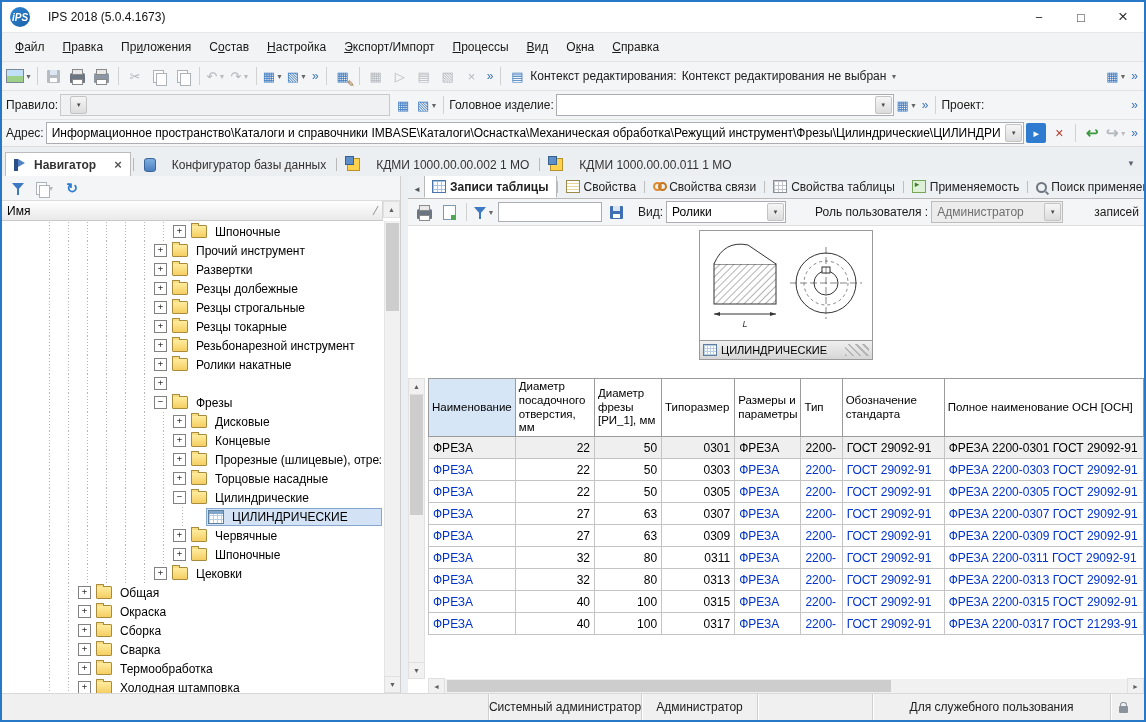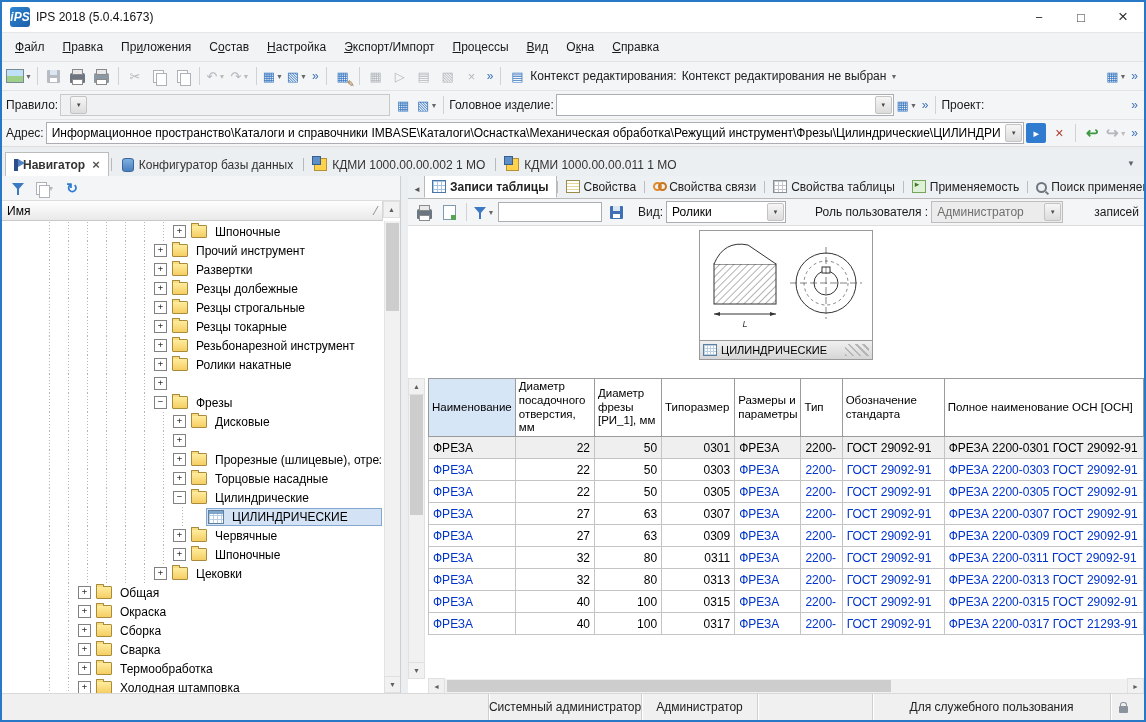--- a/index.html
+++ b/index.html
@@ -1,22 +1,22 @@
 <!DOCTYPE html>
 <html><head>
 <meta charset="utf-8">
 <style>
   html,body{margin:0;padding:0;background:#d8d8d8}
   #app{position:relative;width:1146px;height:722px;box-sizing:border-box;border:2px solid #2779c8;
        background:#f0f0f0;font-family:"Liberation Sans",sans-serif;font-size:12px;color:#000;
        display:flex;flex-direction:column;overflow:hidden}
   
   .titlebar{height:30px;flex:none;background:#fff;display:flex;align-items:center}
-  .applogo{width:20px;height:20px;margin:0 6px 0 8px;background:linear-gradient(135deg,#2e86d4,#1b5fa8);
-           border-radius:3px;color:#fff;font-size:12px;font-weight:bold;font-style:italic;
+  .applogo{width:20px;height:20px;margin:0 18px 0 8px;background:linear-gradient(135deg,#2e86d4,#1b5fa8);
+           border-radius:10px;color:#fff;font-size:10px;font-weight:bold;font-style:italic;
            display:flex;align-items:center;justify-content:center;flex:none}
   .wtitle{font-size:12px;color:#111}
   .wbtns{margin-left:auto;display:flex;height:100%}
   .wbtn{width:42px;height:100%;display:flex;align-items:center;justify-content:center;color:#333;font-size:13px}
   .wbtn.close{font-size:17px}
   
   .menubar{height:28px;flex:none;background:#f2f3f4;border-top:1px solid #e7e7e7;display:flex;align-items:stretch;padding-left:4px}
   .menu-item{padding:0 9px;display:flex;align-items:center;color:#1a1a1a}
   
   .toolbar{flex:none;background:#f4f5f6;border-top:1px solid #e3e3e3;display:flex;align-items:center;padding:0 4px;gap:2px;overflow:hidden}
@@ -58,21 +58,21 @@
         font-size:6px;background:linear-gradient(#f6f6f6,#dcdcdc);border:1px solid #c3c3c3;border-radius:2px;flex:none}
   .combo.dis{background:#ececec;color:#6f6f6f;border-color:#bdbdbd}
   .combo.flatgray{background:#f0f1f2;border-color:#c9c9c9}
   .ctxval{display:inline-flex;align-items:center;gap:3px;padding:0 3px;color:#222;white-space:nowrap;flex:none}
   .gobtn{width:20px;height:20px;background:#2f7bd0;color:#fff;display:flex;align-items:center;justify-content:center;font-size:11px;border-radius:2px;flex:none}
   .redx{color:#b03a2e;font-size:14px}
   .backarr{color:#3d9940;font-size:15px;font-weight:bold}
   .fwdarr{color:#b3b8bd;font-size:15px;font-weight:bold}
   
   .tabstrip{height:26px;flex:none;background:#eceff1;border-top:1px solid #ddd;display:flex;align-items:flex-end;padding:3px 3px 0 3px}
-  .dtab{height:23px;display:flex;align-items:center;padding:0 8px;gap:5px;color:#333;white-space:nowrap}
+  .dtab{height:23px;display:flex;align-items:center;padding:0 8px;gap:16px;color:#333;white-space:nowrap}
   .dtab.active{background:#fff;border:1px solid #bcbcbc;border-bottom:none;font-weight:bold}
   .tclose{color:#555;font-size:13px;margin-left:2px}
   .vsep{width:1px;height:13px;background:#b9b9b9;margin:0 2px;align-self:center;flex:none}
   .tablist{margin-left:auto;align-self:center;color:#5a6570;font-size:8px;padding:0 6px}
   .ic-flag{width:4px;height:12px;background:#2c4f8a;position:relative;flex:none}
   .ic-flag::after{content:"";position:absolute;left:4px;top:0;border-top:4px solid transparent;border-bottom:4px solid transparent;border-left:7px solid #4f83c4}
   .ic-db{width:10px;height:12px;background:linear-gradient(#7fb0e0,#4a7fc0);border:1px solid #39659c;border-radius:4px/3px;flex:none}
   .ic-asm{width:11px;height:11px;background:#ffd24d;border:1px solid #b8912f;position:relative;flex:none}
   .ic-asm::before{content:"";position:absolute;left:-3px;top:-3px;width:7px;height:7px;background:#5f8fc9;border:1px solid #35608f}
   
@@ -507,20 +507,24 @@
             </div>
             <div class="trow">
               <span class="guide"></span>
               <span class="guide"></span>
               <span class="guide"></span>
               <span class="guide"></span>
               <span class="guide"></span>
               <span class="guide"></span>
               <span class="guide"></span>
               <span class="exp">+</span>
+              <span class="tail">
+                <span class="folder"></span>
+                <span class="tlabel">Концевые</span>
+              </span>
             </div>
             <div class="trow">
               <span class="guide"></span>
               <span class="guide"></span>
               <span class="guide"></span>
               <span class="guide"></span>
               <span class="guide"></span>
               <span class="guide"></span>
               <span class="guide"></span>
               <span class="exp">+</span>

